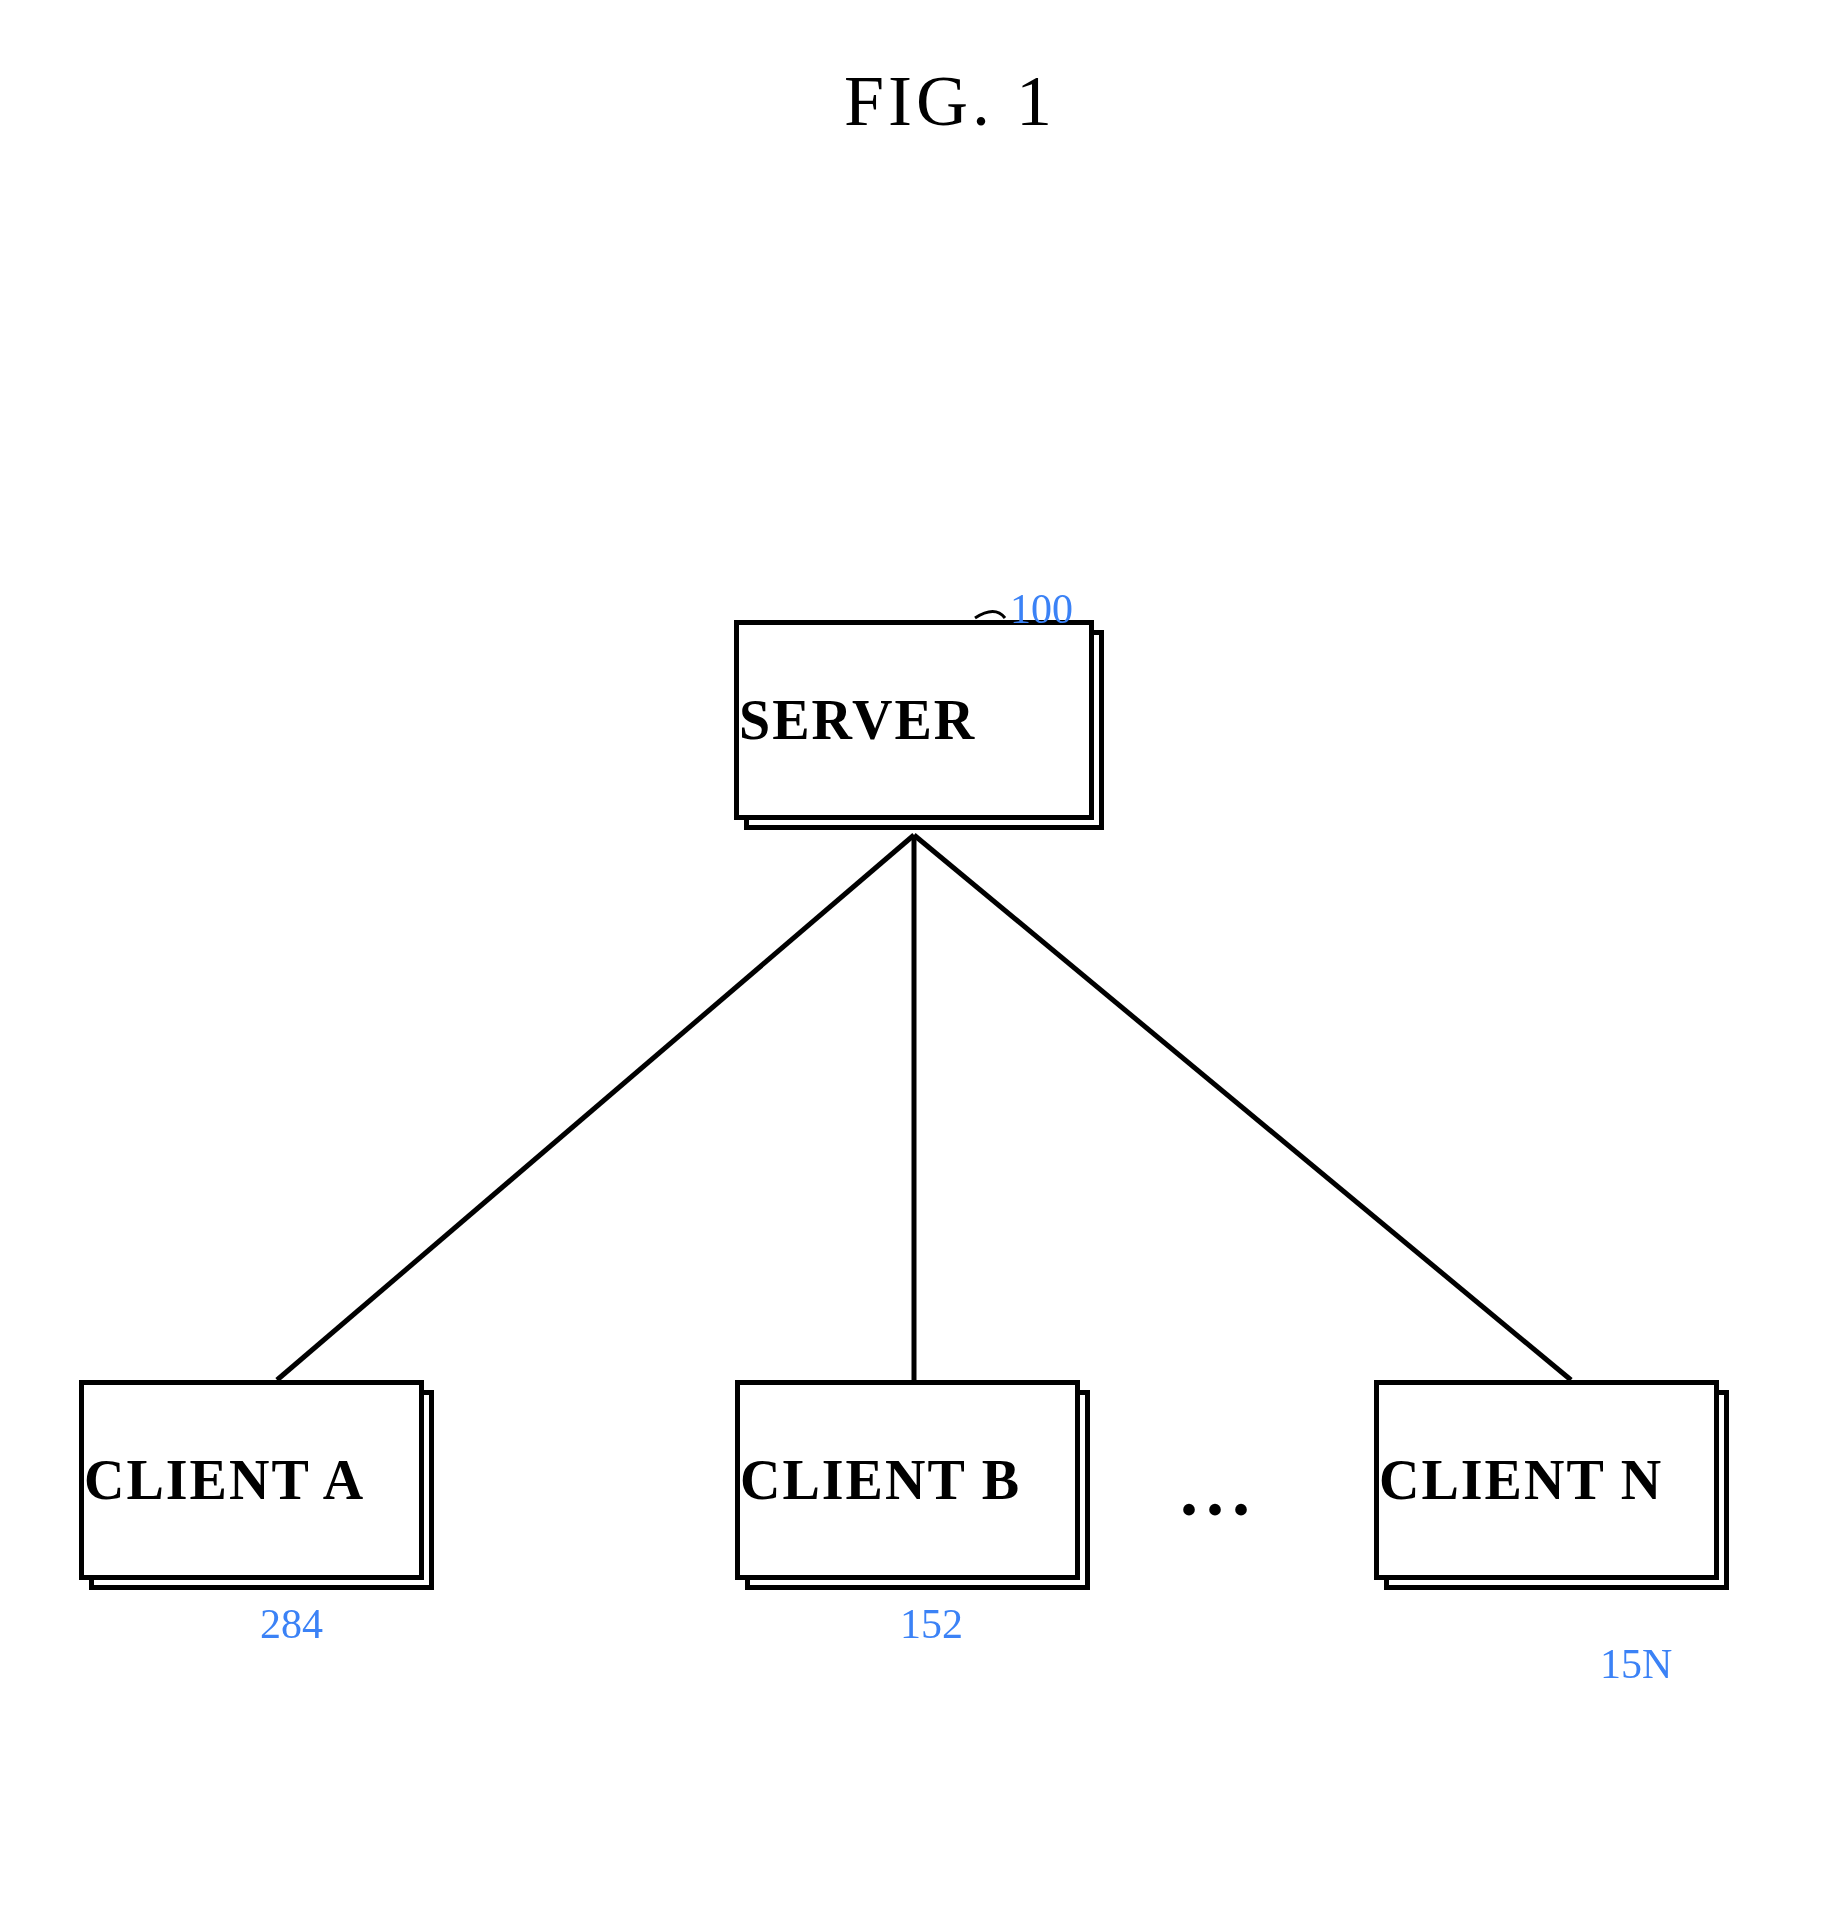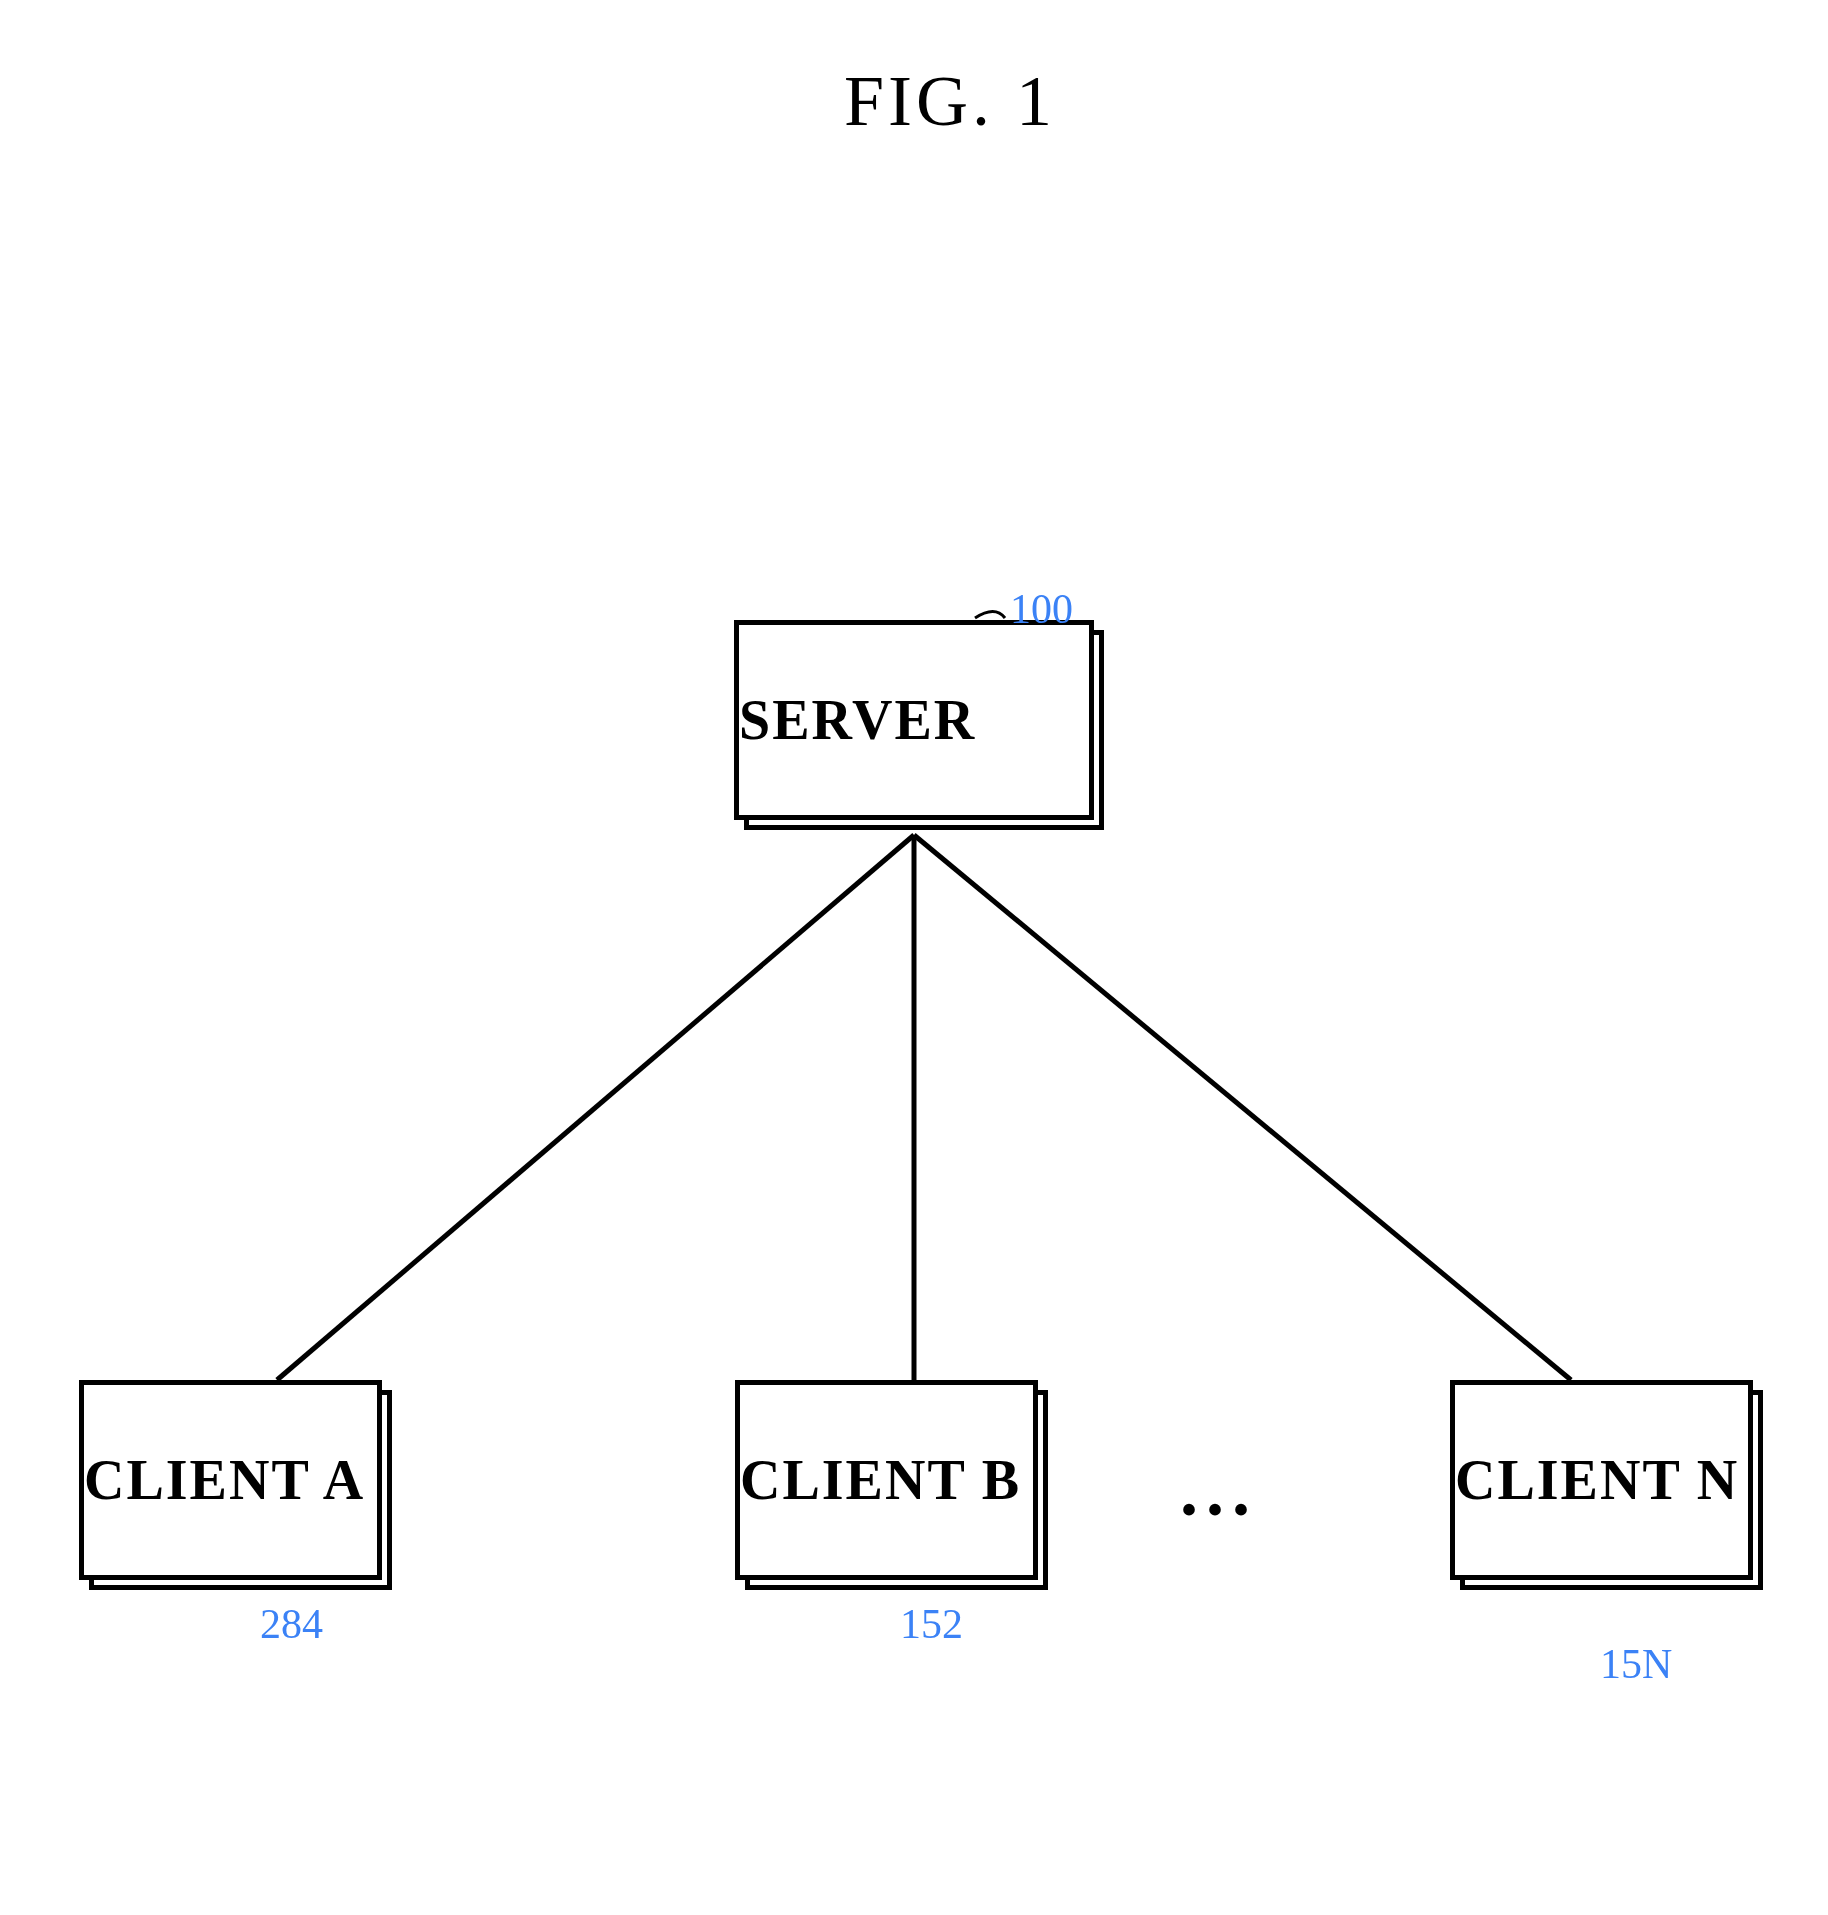--- a/index.html
+++ b/index.html
@@ -92,21 +92,21 @@
     .ref-number {
       position: absolute;
       font-size: 44px;
       color: #3b82f6;
       font-family: 'Times New Roman', Times, serif;
     }
 
     
     .client-box {
       position: absolute;
-      width: 303px;
+      width: 345px;
       height: 200px;
     }
 
     
     .dots {
       position: absolute;
       font-size: 72px;
       color: #000000;
       letter-spacing: 8px;
       font-weight: bold;
@@ -160,21 +160,21 @@
     <div class="box-outer"></div>
     <div class="box-inner">
       <span class="box-label">CLIENT B</span>
     </div>
   </div>
 
   <div class="ref-number" style="top: 1600px; left: 900px; font-size: 42px;">152</div>
 
   <div class="dots" style="top: 1450px; left: 1180px;">...</div>
 
-  <div class="client-box" style="top: 1380px; left: 1450px; border-radius: 19px;">
+  <div class="client-box" style="top: 1380px; left: 1374px; border-radius: 19px;">
     <div class="box-outer"></div>
     <div class="box-inner">
       <span class="box-label">CLIENT N</span>
     </div>
   </div>
 
   <div class="ref-number" style="top: 1600px; left: 1600px; font-size: 42px; margin-top: 40px;">15N</div>
 
 </div>
 

